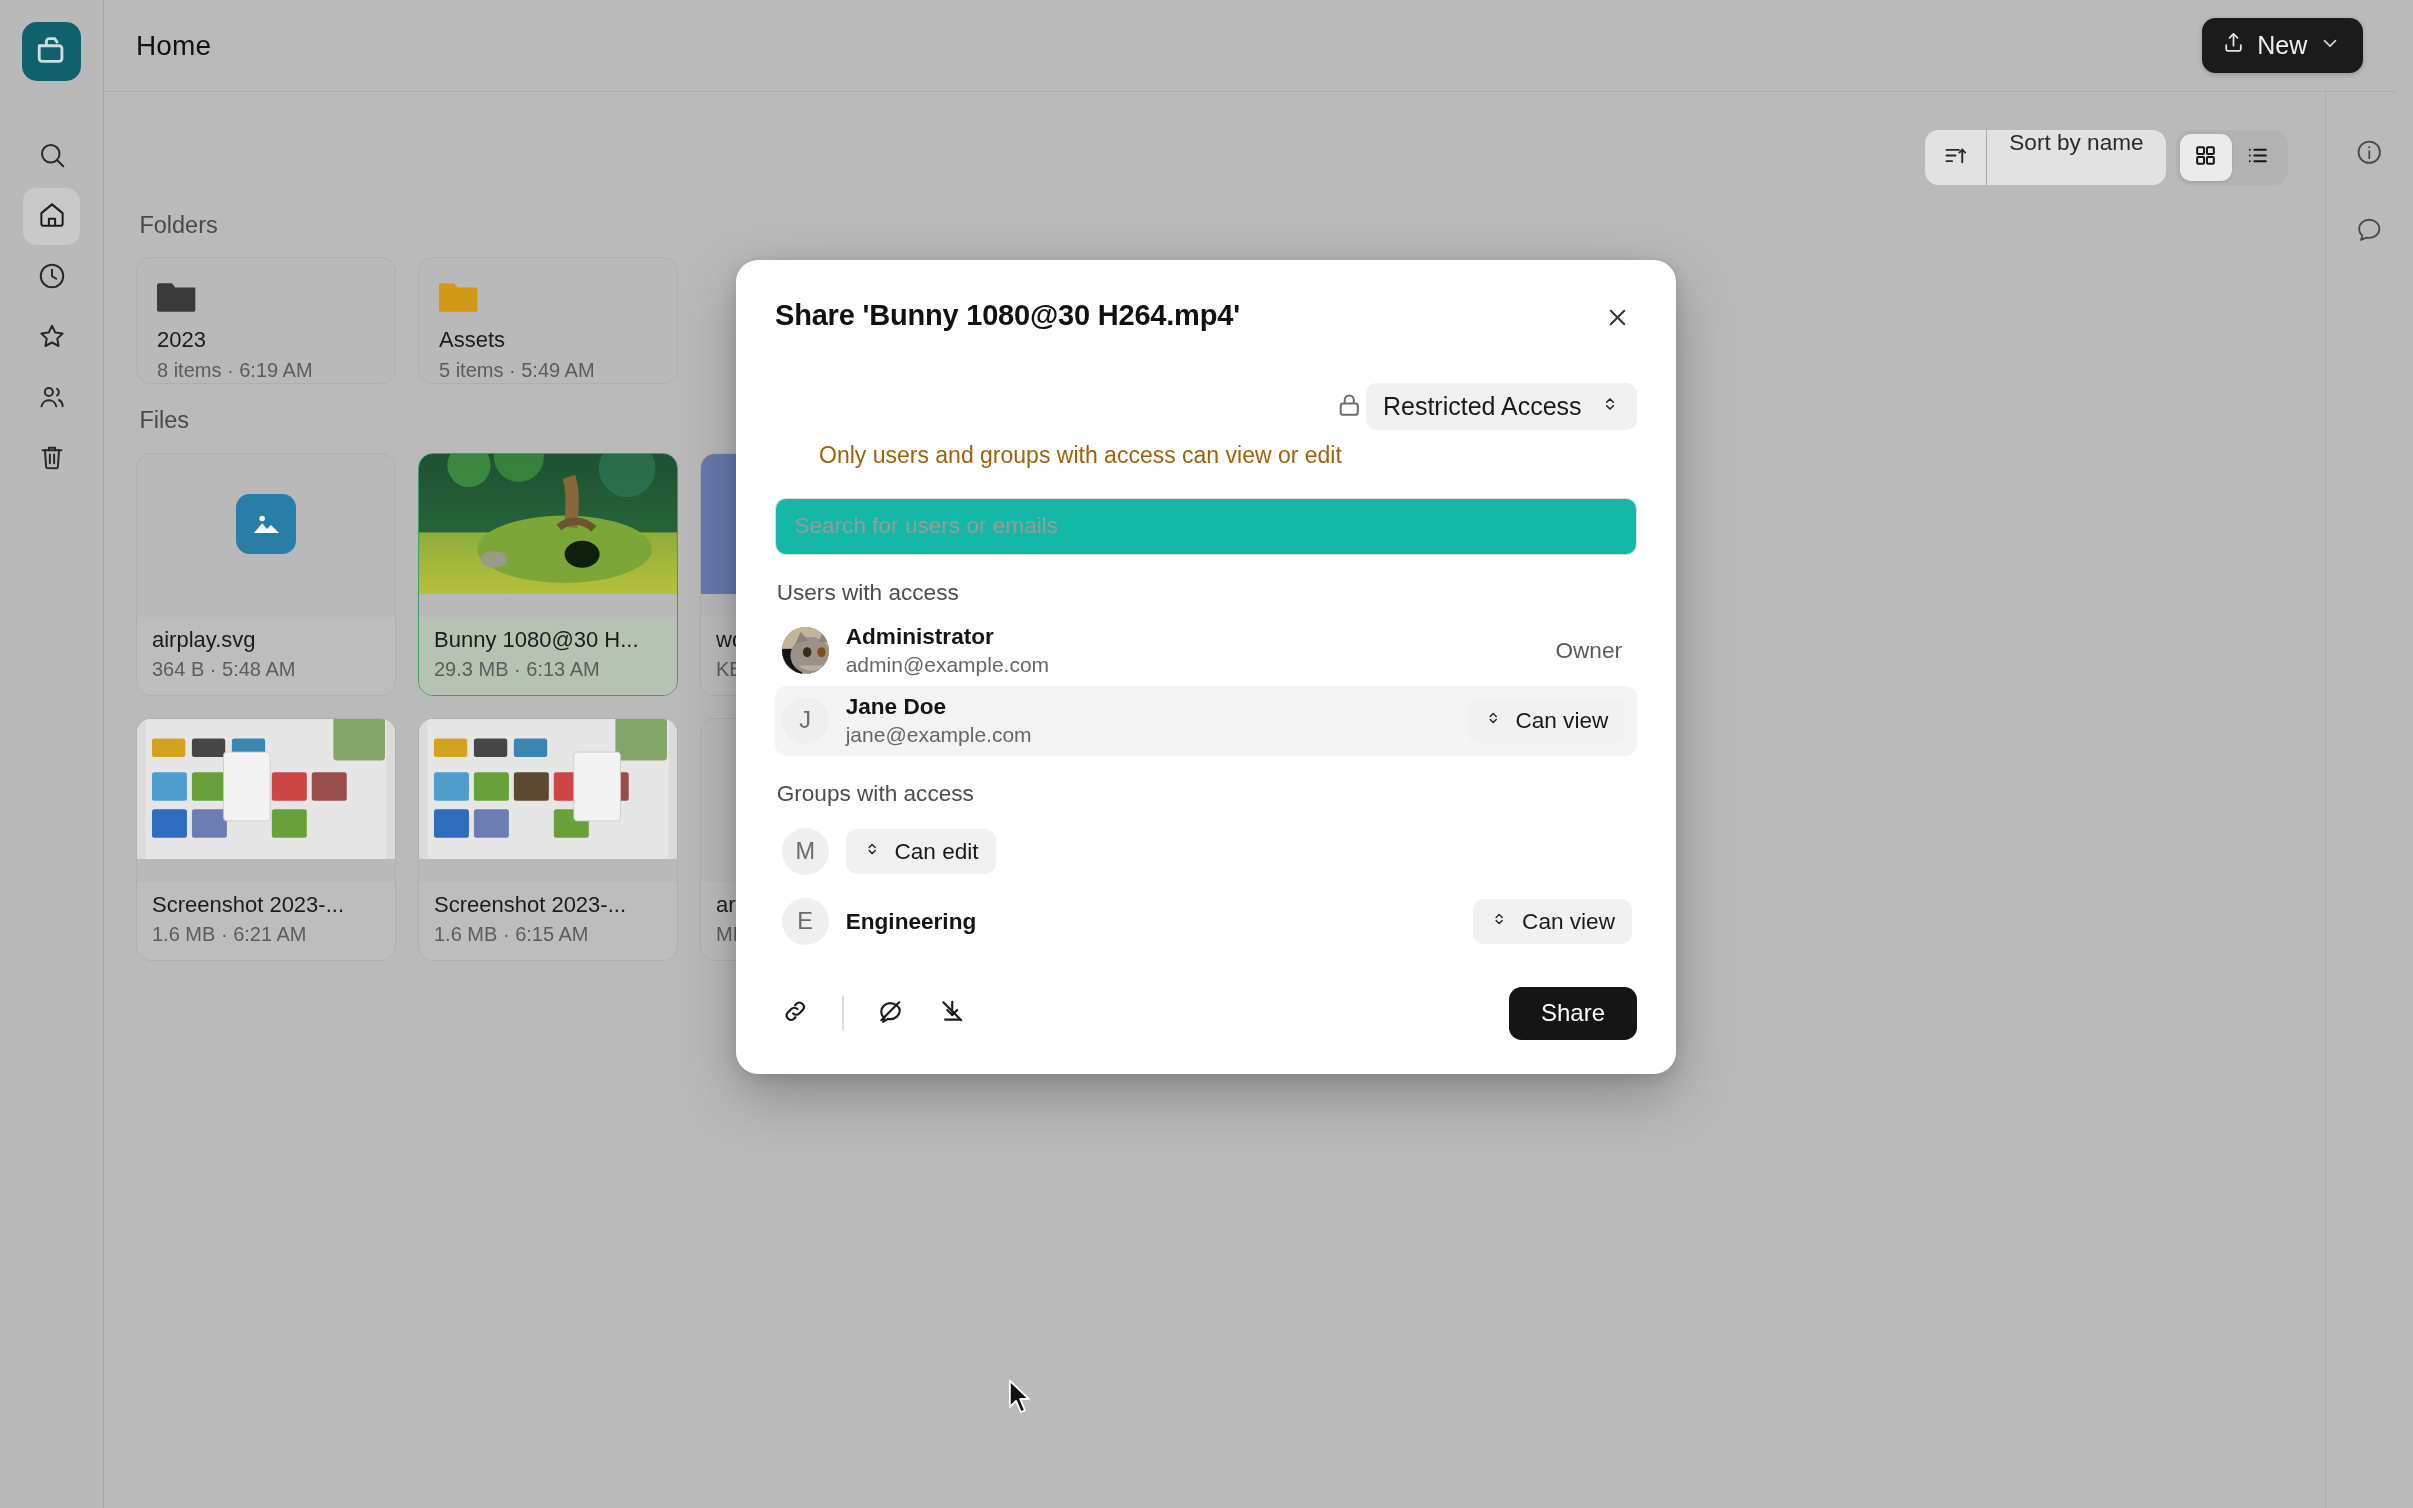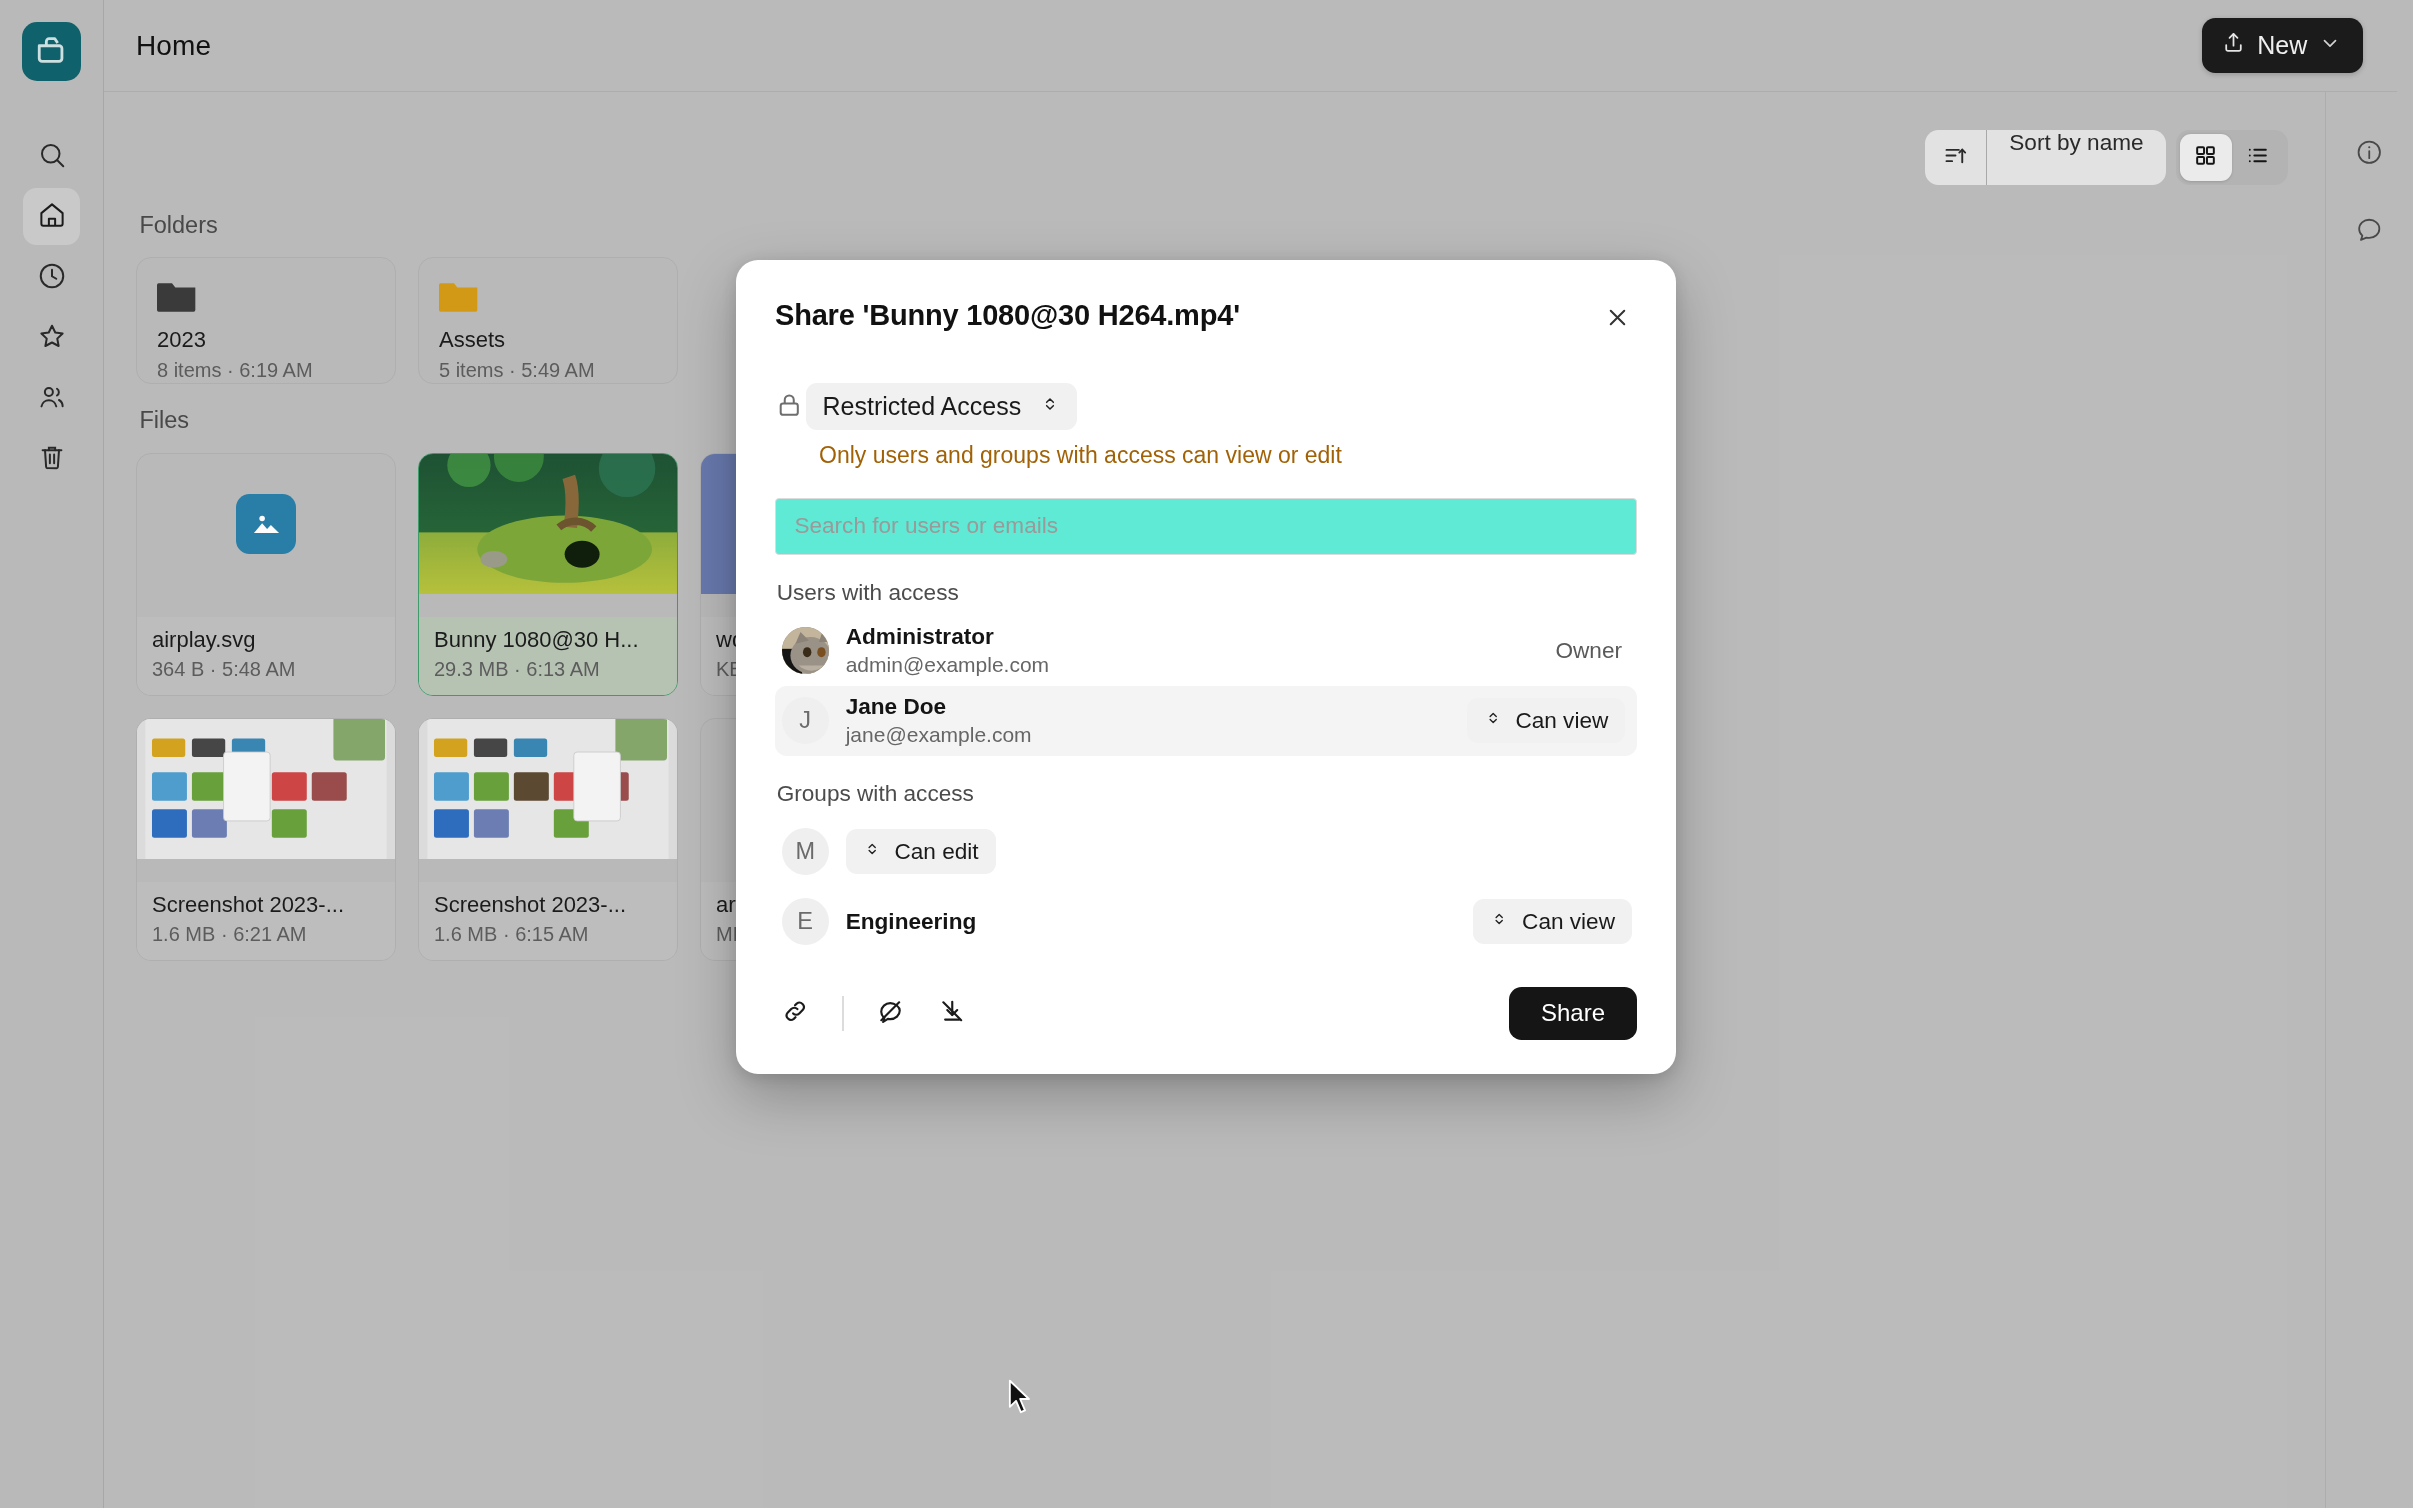--- a/index.html
+++ b/index.html
@@ -94,31 +94,31 @@
   .modal {
     position: absolute; left: 736px; top: 260px; width: 940px;
     background: #ffffff; border-radius: 22px;
     box-shadow: 0 22px 59px rgba(0,0,0,.26), 0 3.4px 15px rgba(0,0,0,.12);
     padding: 39px 39px 34px 39px;
   }
   .modal-head { display: flex; align-items: flex-start; justify-content: space-between; margin-bottom: 45px; }
   .modal-title { font-size: 29px; font-weight: 700; color: #111; letter-spacing: -0.2px; }
   .close-x { width: 39px; height: 39px; display: flex; align-items: center; justify-content: center; }
 
-  .access-row { display: flex; align-items: center; gap: 2px; margin-bottom: 11.7px; }
+  .access-row { display: flex; align-items: center; gap: 2px; margin-bottom: 11.7px; justify-content: flex-end; }
   .access-select {
     display: flex; align-items: center; gap: 18.4px;
     background: #f1f1f1; border-radius: 11px; padding: 9.2px 17px;
     font-size: 25px; color: #1a1a1a;
   }
   .access-desc { font-size: 23px; color: #a16207; margin-left: 44px; margin-bottom: 28.5px; }
 
   .search-box {
-    width: 100%; height: 57px; border: 0.8px solid #dcdcdc; background: #5eead4;
-    border-radius: 4px; padding: 0 18.4px; font-size: 22.6px; color: #202020;
+    width: 100%; height: 57px; border: 0.8px solid #dcdcdc; background: #14b8a6;
+    border-radius: 11px; padding: 0 18.4px; font-size: 22.6px; color: #202020;
     outline: none; font-family: "Liberation Sans", sans-serif;
   }
   .search-box::placeholder { color: #9a9a9a; }
 
   .list-label { font-size: 22.6px; color: #4c4c4c; margin: 25px 0 10px 1.7px; }
 
   .acl-row {
     display: flex; align-items: center; height: 70px; border-radius: 11.7px; padding: 0 5px 0 6.7px;
   }
   .acl-row.highlight { background: #f4f4f4; padding-right: 11.7px; }

